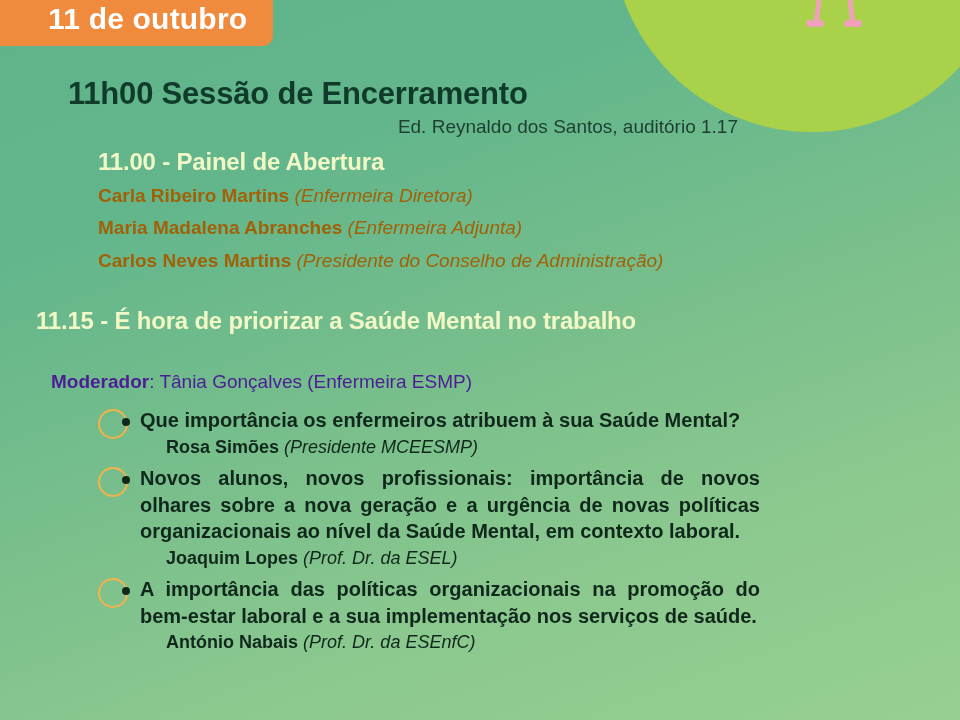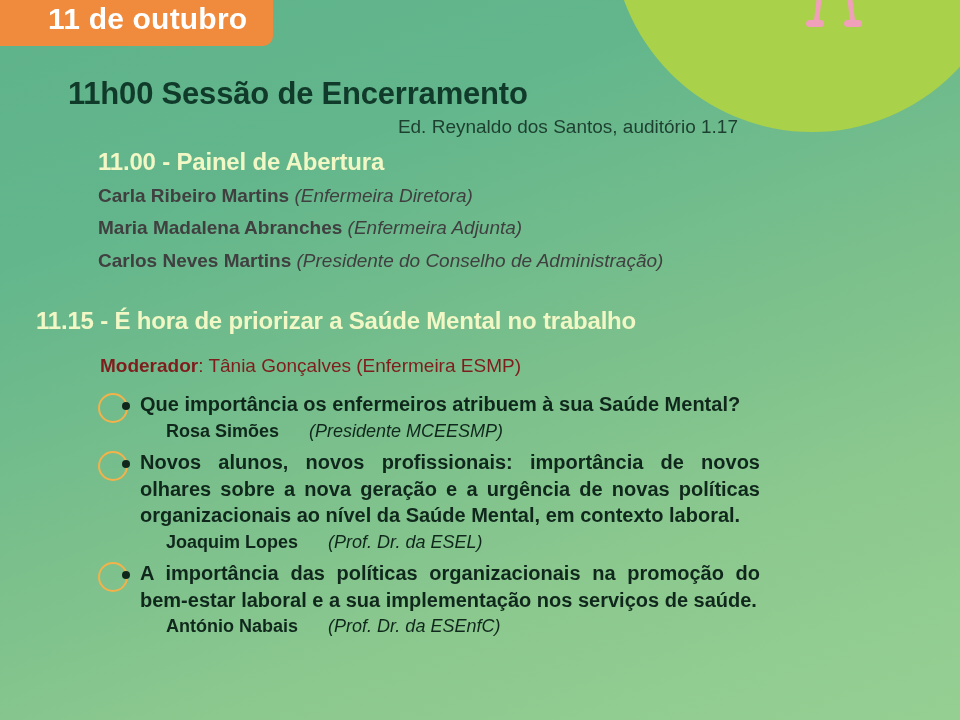--- a/index.html
+++ b/index.html
@@ -99,37 +99,37 @@
     padding-left: 98px;
     font-size: 24px;
     font-weight: bold;
     color: #f2f7c6;
     letter-spacing: -.2px;
   }
 
   .person-line {
     padding-left: 98px;
     font-size: 19px;
-    color: #404040;
+    color: #a16207;
     margin-top: 8px;
     line-height: 1.28;
   }
   .person-line .nm { font-weight: bold; }
   .person-line .rl { font-style: italic; }
 
   .panel-title.second {
     margin-top: 34px;
     padding-left: 36px;
   }
 
   .moderator {
-    padding-left: 100px;
+    padding-left: 51px;
     font-size: 19px;
-    color: #7f1d1d;
-    margin-top: 20px;
+    color: #4c1d95;
+    margin-top: 36px;
   }
   .moderator .nm { font-weight: bold; }
 
   ul.topics {
     list-style: none;
     margin: 14px 0 0 0;
     padding: 0 40px 0 104px;
   }
   ul.topics > li {
     position: relative;
@@ -164,21 +164,21 @@
   }
   .speaker {
     display: block;
     padding-left: 62px;
     margin-top: 2px;
     font-size: 18px;
     color: #10281c;
     line-height: 1.3;
   }
   .speaker .nm { font-weight: bold; }
-  .speaker .rl { font-style: italic; margin-left: 25px; }
+  .speaker .rl { font-style: italic; }
 </style>
 </head>
 <body>
 
 <div class="hero-circle"></div>
 <div class="illus">
 
   <div class="leg l"></div>
   <div class="leg r"></div>
   <div class="foot l"></div>

